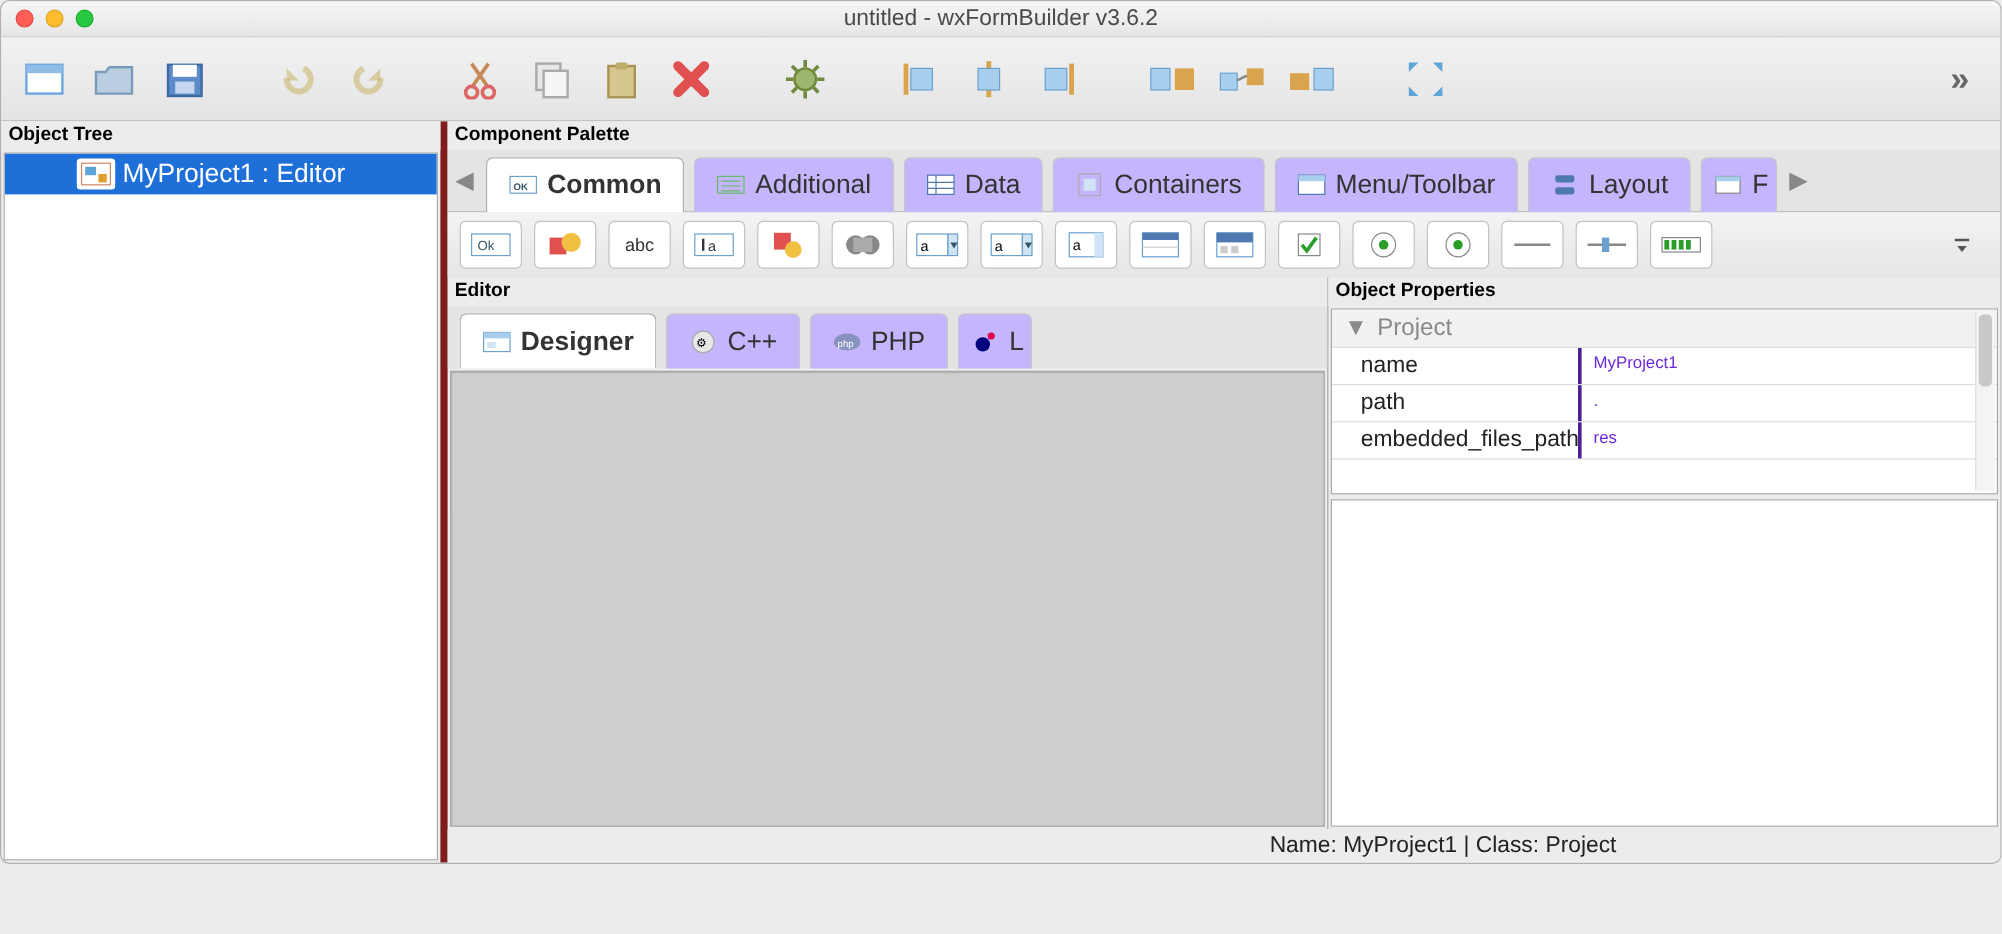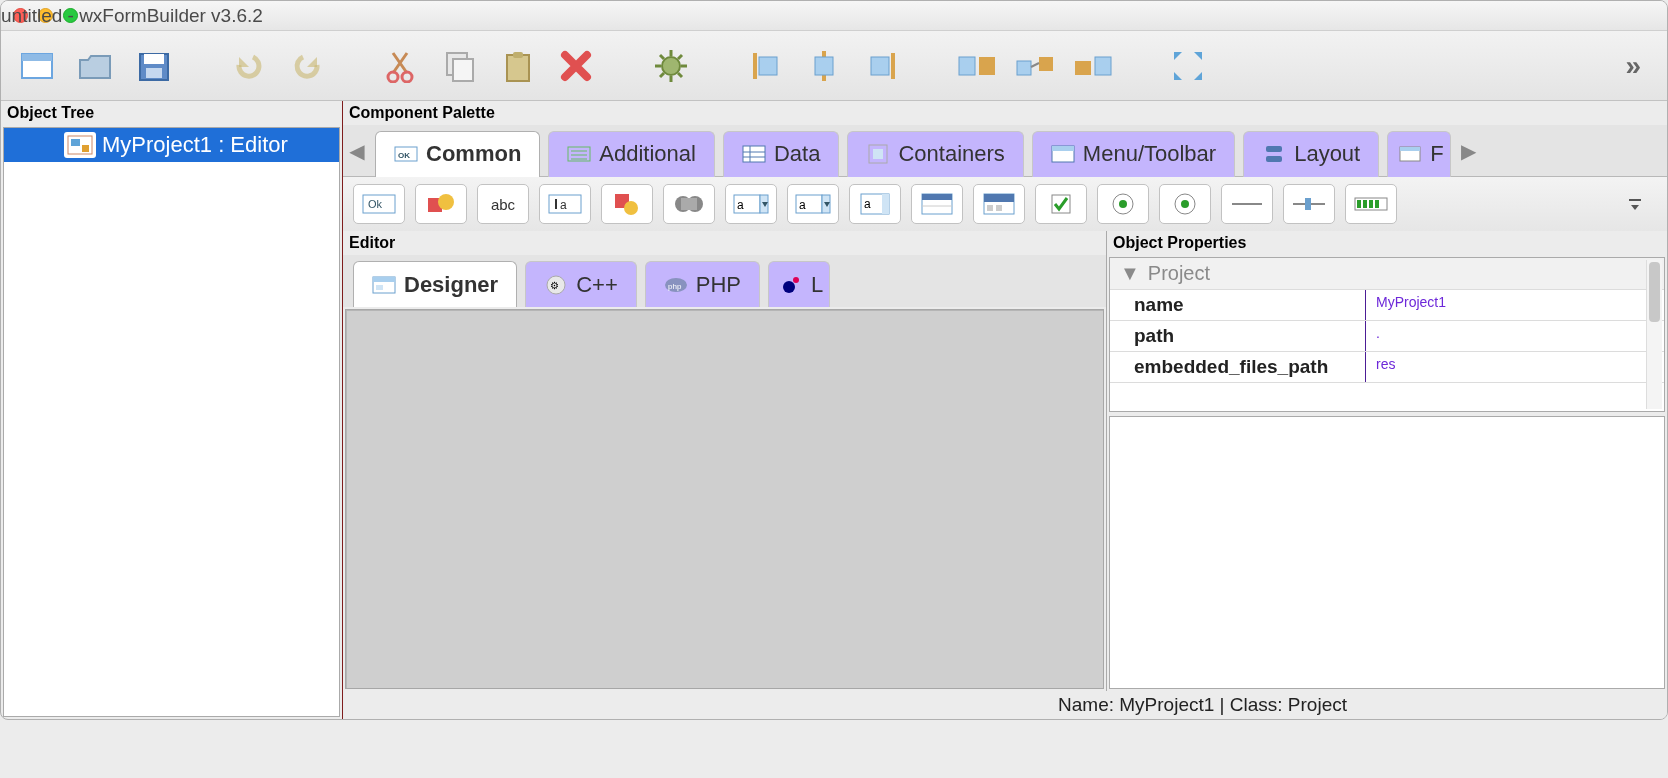--- a/index.html
+++ b/index.html
@@ -34,20 +34,21 @@
   display: flex;
   gap: 10px;
 }
 .dot { width: 15px; height: 15px; border-radius: 50%; }
 .dot.close { background: #ff5f57; border: 1px solid #e1493f; }
 .dot.min { background: #ffbd2e; border: 1px solid #e0a123; }
 .dot.max { background: #28c940; border: 1px solid #1aab29; }
 .title {
   position: absolute;
   left: 0; right: 0;
+  text-align: center;
   font-size: 19px;
   color: #4a4a4a;
   pointer-events: none;
 }
 .toolbar {
   height: 70px;
   background: linear-gradient(#f2f2f2, #e4e4e4);
   border-bottom: 1px solid #c2c2c2;
   display: flex;
   align-items: center;
@@ -72,24 +73,24 @@
   padding: 8px 14px;
   cursor: pointer;
 }
 
 .panels {
   flex: 1;
   display: flex;
   overflow: hidden;
 }
 .left-panel {
-  width: 342px;
+  width: 372px;
   display: flex;
   flex-direction: column;
-  border-right: 1px solid #7f1d1d;
+  border-right: 6px solid #7f1d1d;
 }
 .panel-label {
   font-size: 16px;
   font-weight: bold;
   color: #000;
   padding: 3px 6px;
   background: #ececec;
 }
 .tree {
   flex: 1;
@@ -233,26 +234,25 @@
   color: #8a8a8a;
   font-size: 20px;
   border-bottom: 1px solid #dcdcdc;
   display: flex; align-items: center; gap: 8px;
 }
 .pg-row {
   display: flex;
   border-bottom: 1px solid #dcdcdc;
 }
 .pg-key {
-  width: 256px;
+  width: 208px;
   padding: 4px 10px 4px 24px;
   font-size: 19px;
   color: #222;
-  border-right: 1px solid #4c1d95;
-  font-weight: bold;
+  border-right: 3px solid #4c1d95;
 }
 .pg-val {
   flex: 1;
   padding: 4px 10px;
   font-size: 14px;
   color: #6d28d9;
 }
 .props-desc {
   flex: 1;
   border: 1px solid #aaa;

